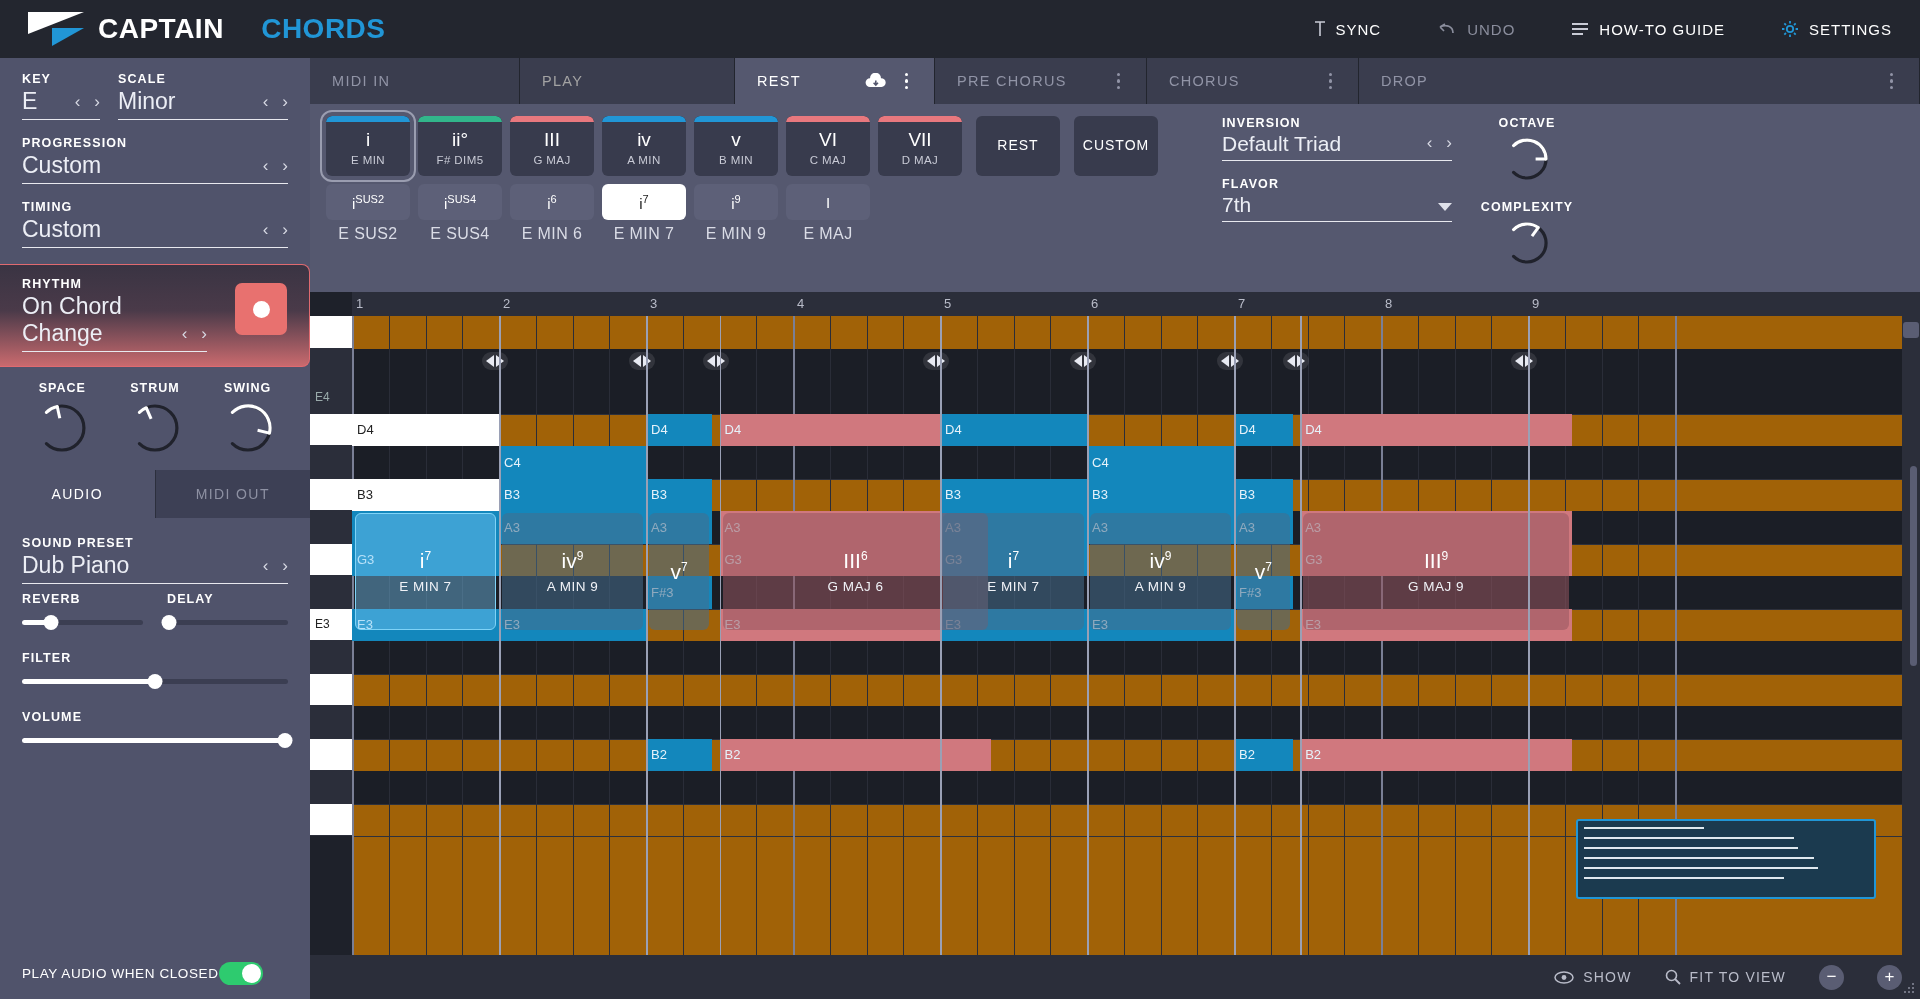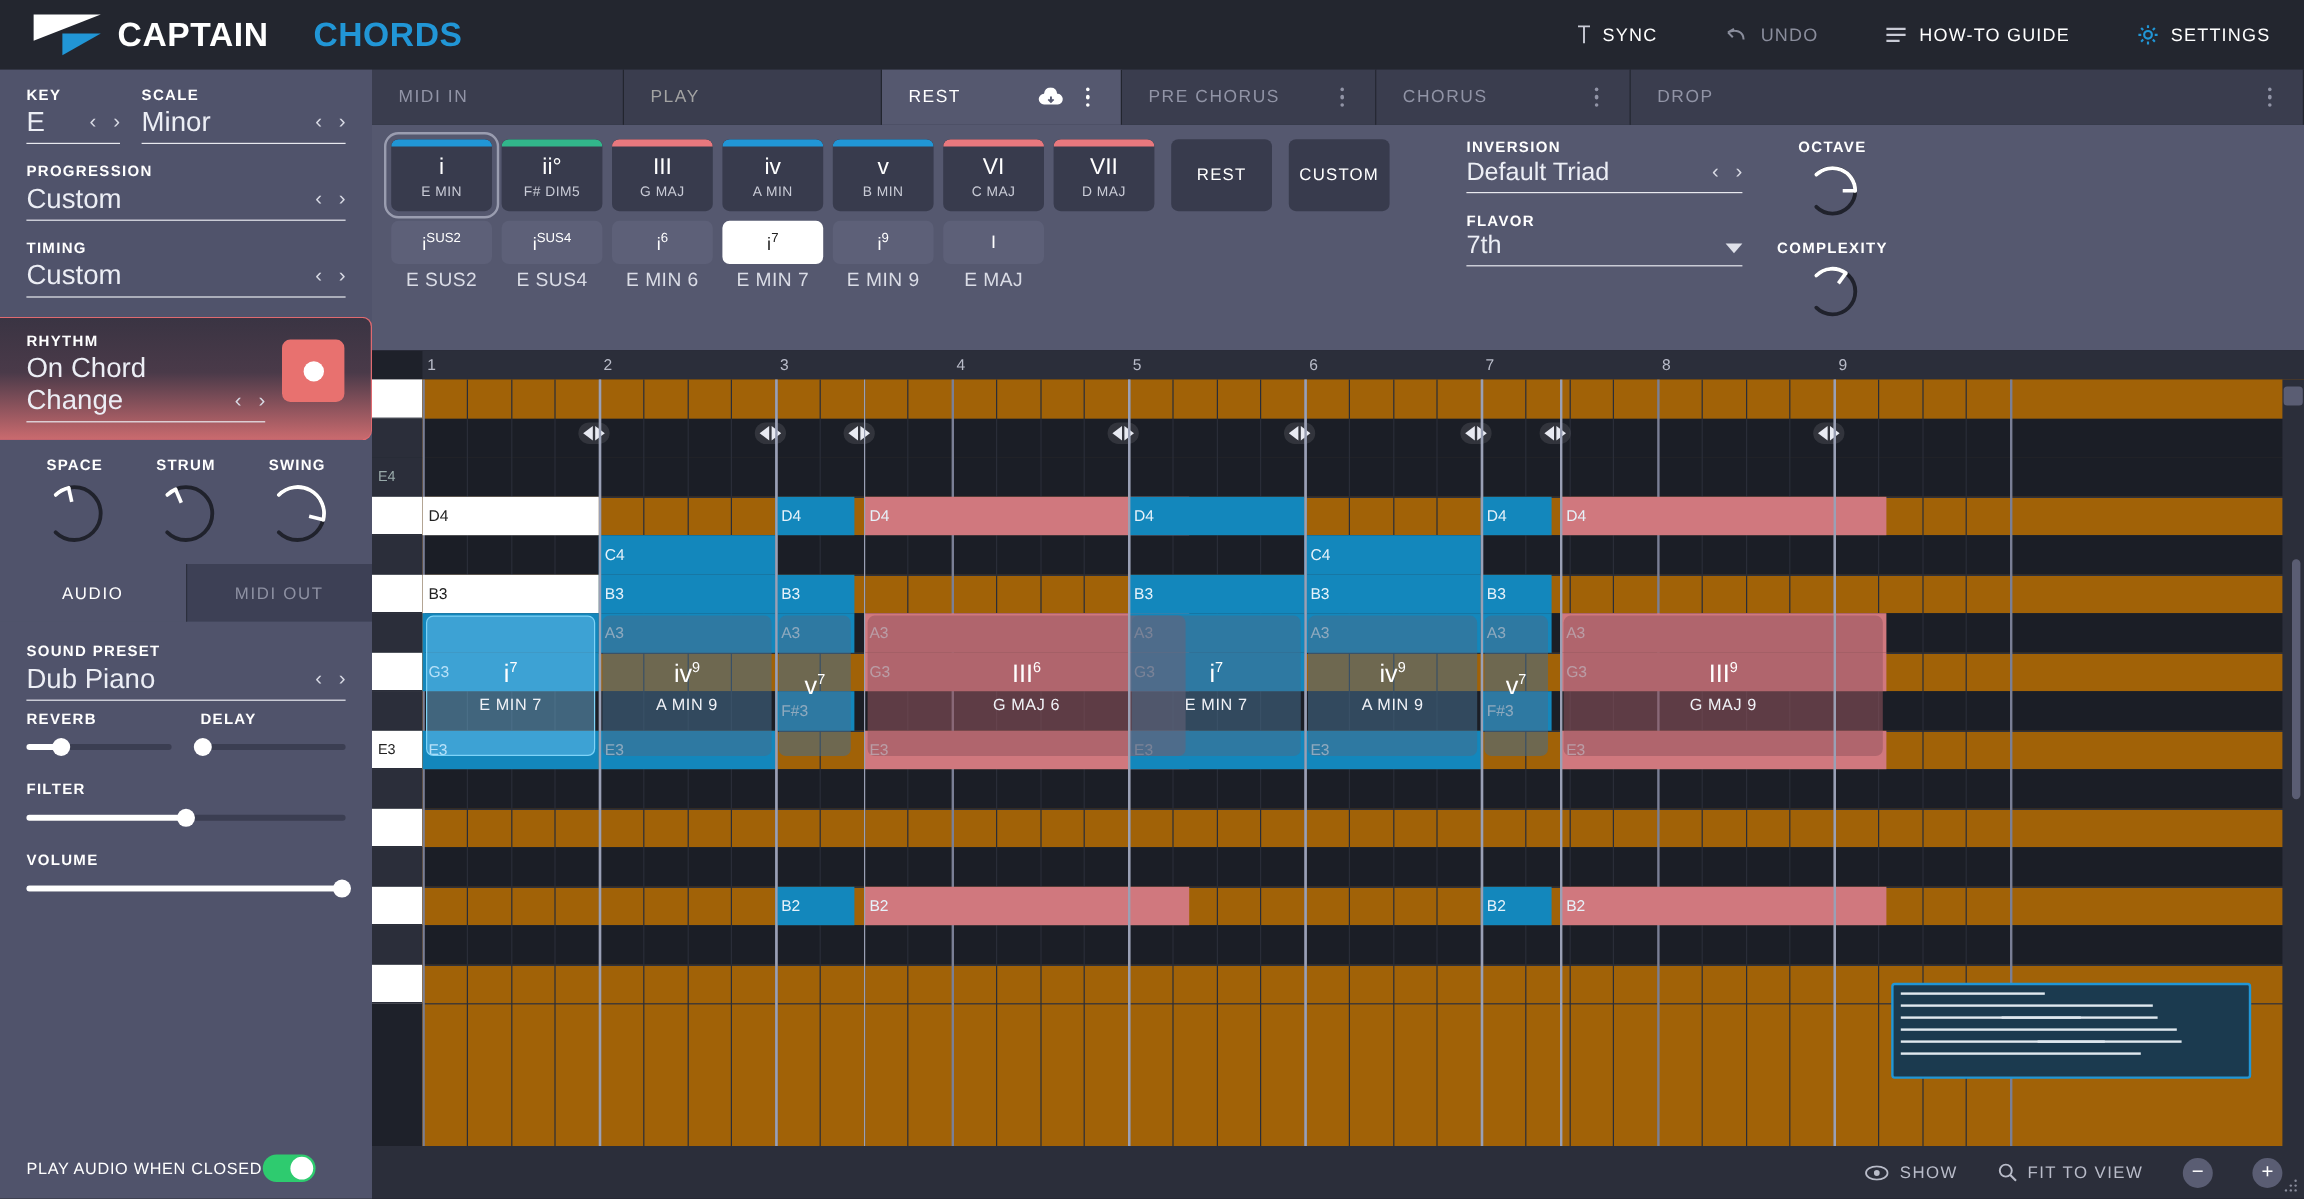--- a/index.html
+++ b/index.html
@@ -37,21 +37,21 @@
   .arrows span { cursor:pointer; }
   .two-col { display:flex; gap:18px; }
   .two-col .col-key { width:78px; }
   .two-col .col-scale { flex:1; }
   .fld { margin-bottom:16px; }
 
   
   .rhythm-card { margin:6px -22px 0 -22px; padding:12px 22px 14px 22px; position:relative;
     background:linear-gradient(to bottom, #3a3443 0%, #4a3a49 45%, #c96a6e 100%);
     border:1.5px solid #e06a70; border-left:none; border-radius:0 8px 8px 0; }
-  .rhythm-inner { display:flex; align-items:flex-start; gap:14px; }
+  .rhythm-inner { display:flex; align-items:flex-start; gap:28px; }
   .rhythm-left { flex:1; }
   .rec-btn { width:52px; height:52px; background:#e8716f; border-radius:7px;
     display:flex; align-items:center; justify-content:center; cursor:pointer; margin-top:6px; }
   .rec-dot { width:17px; height:17px; border-radius:50%; background:#fff; }
 
   .knob-row { display:flex; justify-content:space-around; padding:14px 16px 16px 16px; }
   .knob-cell { text-align:center; width:88px; }
   .knob-cell .kl { font-size:12.5px; font-weight:bold; letter-spacing:1px; margin-bottom:7px; }
   .knob { width:52px; height:52px; margin:0 auto; }
 

